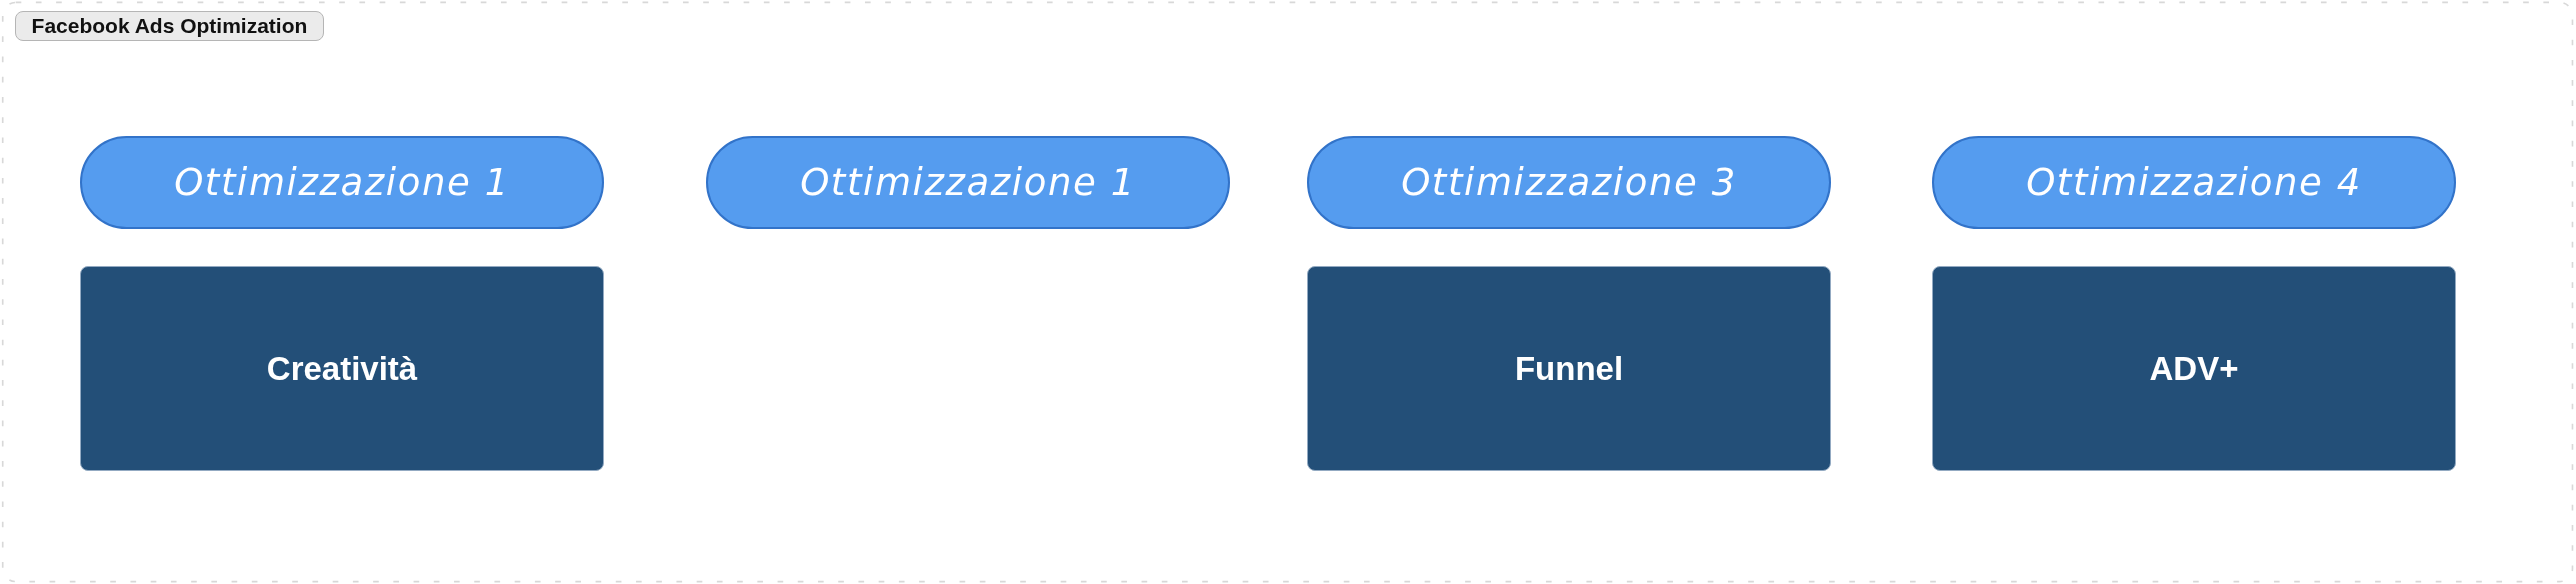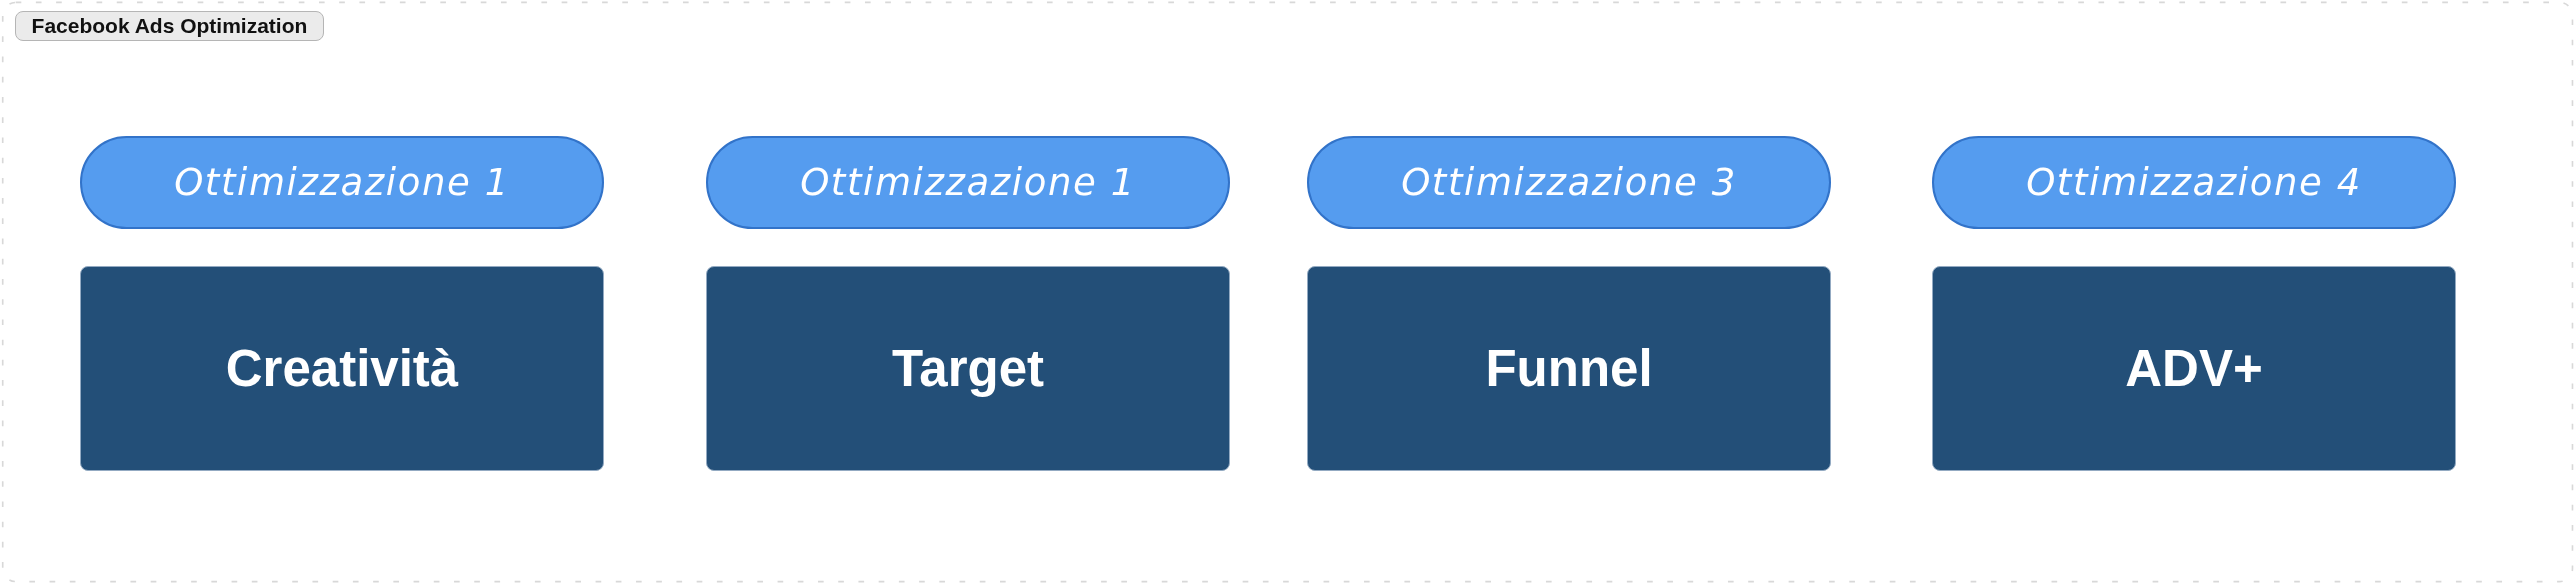--- a/index.html
+++ b/index.html
@@ -78,21 +78,21 @@
     border: 1.6px solid var(--box-border, #93AAC2);
     border-radius: 8px;
     display: flex;
     align-items: center;
     justify-content: center;
   }
   .box-text {
     color: var(--box-text, #ffffff);
     font-family: "Liberation Sans", sans-serif;
     font-weight: 700;
-    font-size: 51px;
+    font-size: 33px;
     white-space: nowrap;
   }
 </style>
 </head>
 <body>
 
 <div class="canvas">
 
   <svg class="frame-border-svg" viewBox="0 0 3184 722" xmlns="http://www.w3.org/2000/svg">
     <rect x="3" y="3" width="3177" height="716" rx="16" ry="16" fill="none" stroke="#d8d8d8" stroke-width="2" stroke-dasharray="7 18"></rect>
@@ -106,23 +106,20 @@
     </div>
     <div class="box">
       <span class="box-text">Creatività</span>
     </div>
   </div>
 
   <div class="col" style="left:706px">
     <div class="pill">
       <span class="pill-text">Ottimizzazione 1</span>
     </div>
-    <div class="box">
-      <span class="box-text">Target</span>
-    </div>
   </div>
 
   <div class="col" style="left:1307px">
     <div class="pill">
       <span class="pill-text">Ottimizzazione 3</span>
     </div>
     <div class="box">
       <span class="box-text">Funnel</span>
     </div>
   </div>

